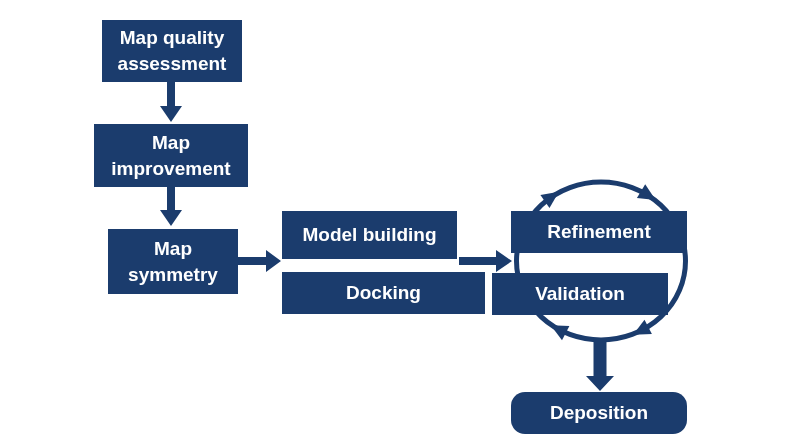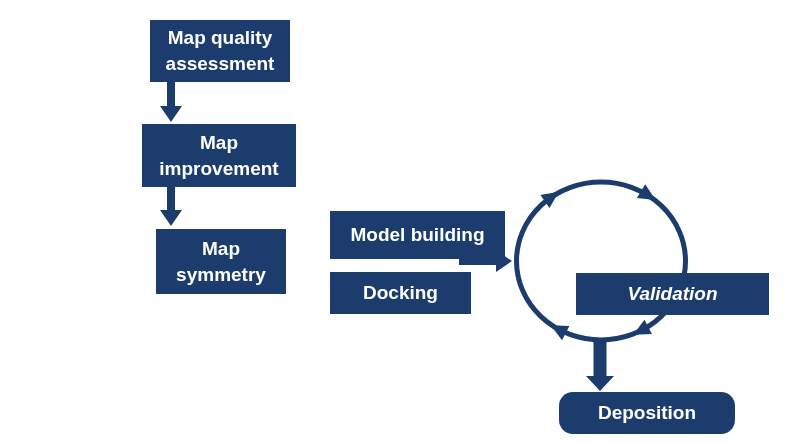--- a/index.html
+++ b/index.html
@@ -30,21 +30,20 @@
     z-index: 2;
     background: var(--node-fill);
     color: var(--node-text);
     display: flex;
     align-items: center;
     justify-content: center;
     text-align: center;
     font-weight: 700;
     font-size: 19px;
     line-height: 1.35;
-    margin-left: 48px;
   }
   .node-label { white-space: pre-line; }
 </style>
 </head>
 <body>
 
 <div class="canvas">
 
   <svg class="connector-layer" viewBox="0 0 800 443" aria-hidden="true">
 
@@ -74,26 +73,29 @@
 
   <div class="node" style="left:108px; top:229px; width:130px; height:65px;">
     <span class="node-label">Map
 symmetry</span>
   </div>
 
   <div class="node" style="left:282px; top:211px; width:175px; height:48px;">
     <span class="node-label">Model building</span>
   </div>
 
-  <div class="node" style="left:282px; top:272px; width:141px; height:42px;">
+  <div class="node" style="left:282px; top:272px; width:203px; height:42px;">
     <span class="node-label">Docking</span>
   </div>
 
+  <div class="node" style="left:511px; top:211px; width:176px; height:42px;">
+    <span class="node-label">Refinement</span>
+  </div>
 
-  <div class="node" style="left:528px; top:273px; width:193px; height:42px;font-style:italic;">
+  <div class="node" style="left:492px; top:273px; width:176px; height:42px;">
     <span class="node-label">Validation</span>
   </div>
 
   <div class="node" style="left:511px; top:392px; width:176px; height:42px;border-radius:14px;">
     <span class="node-label">Deposition</span>
   </div>
 
 </div>
 
 </body></html>

